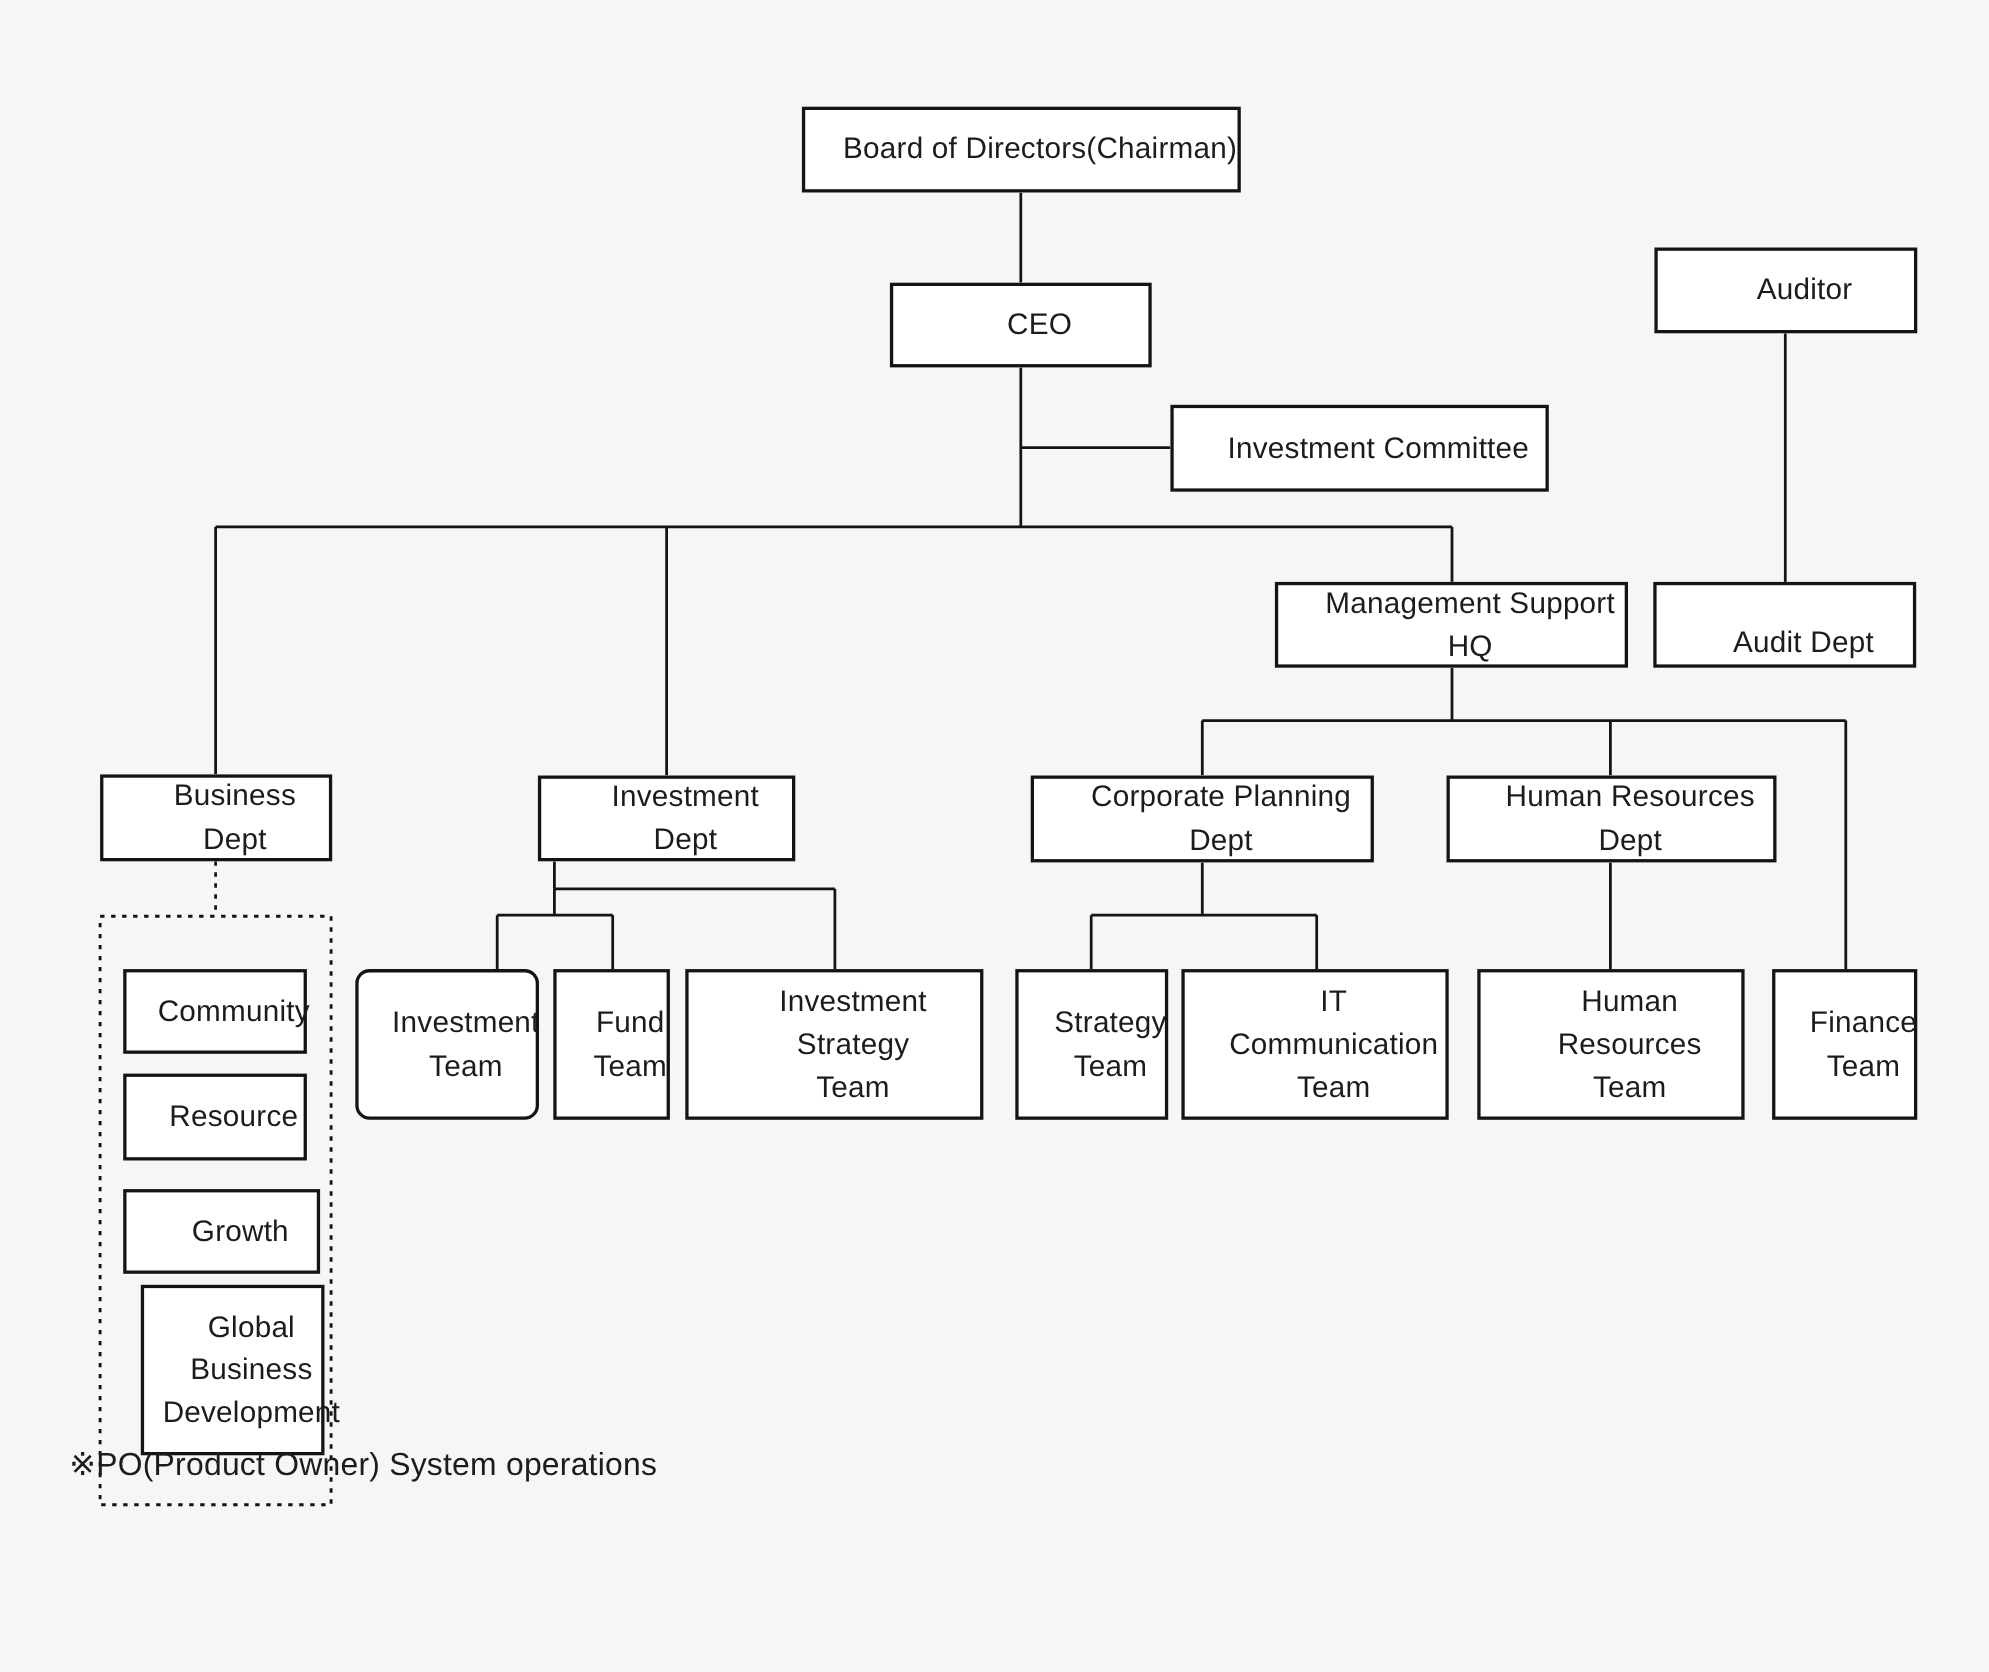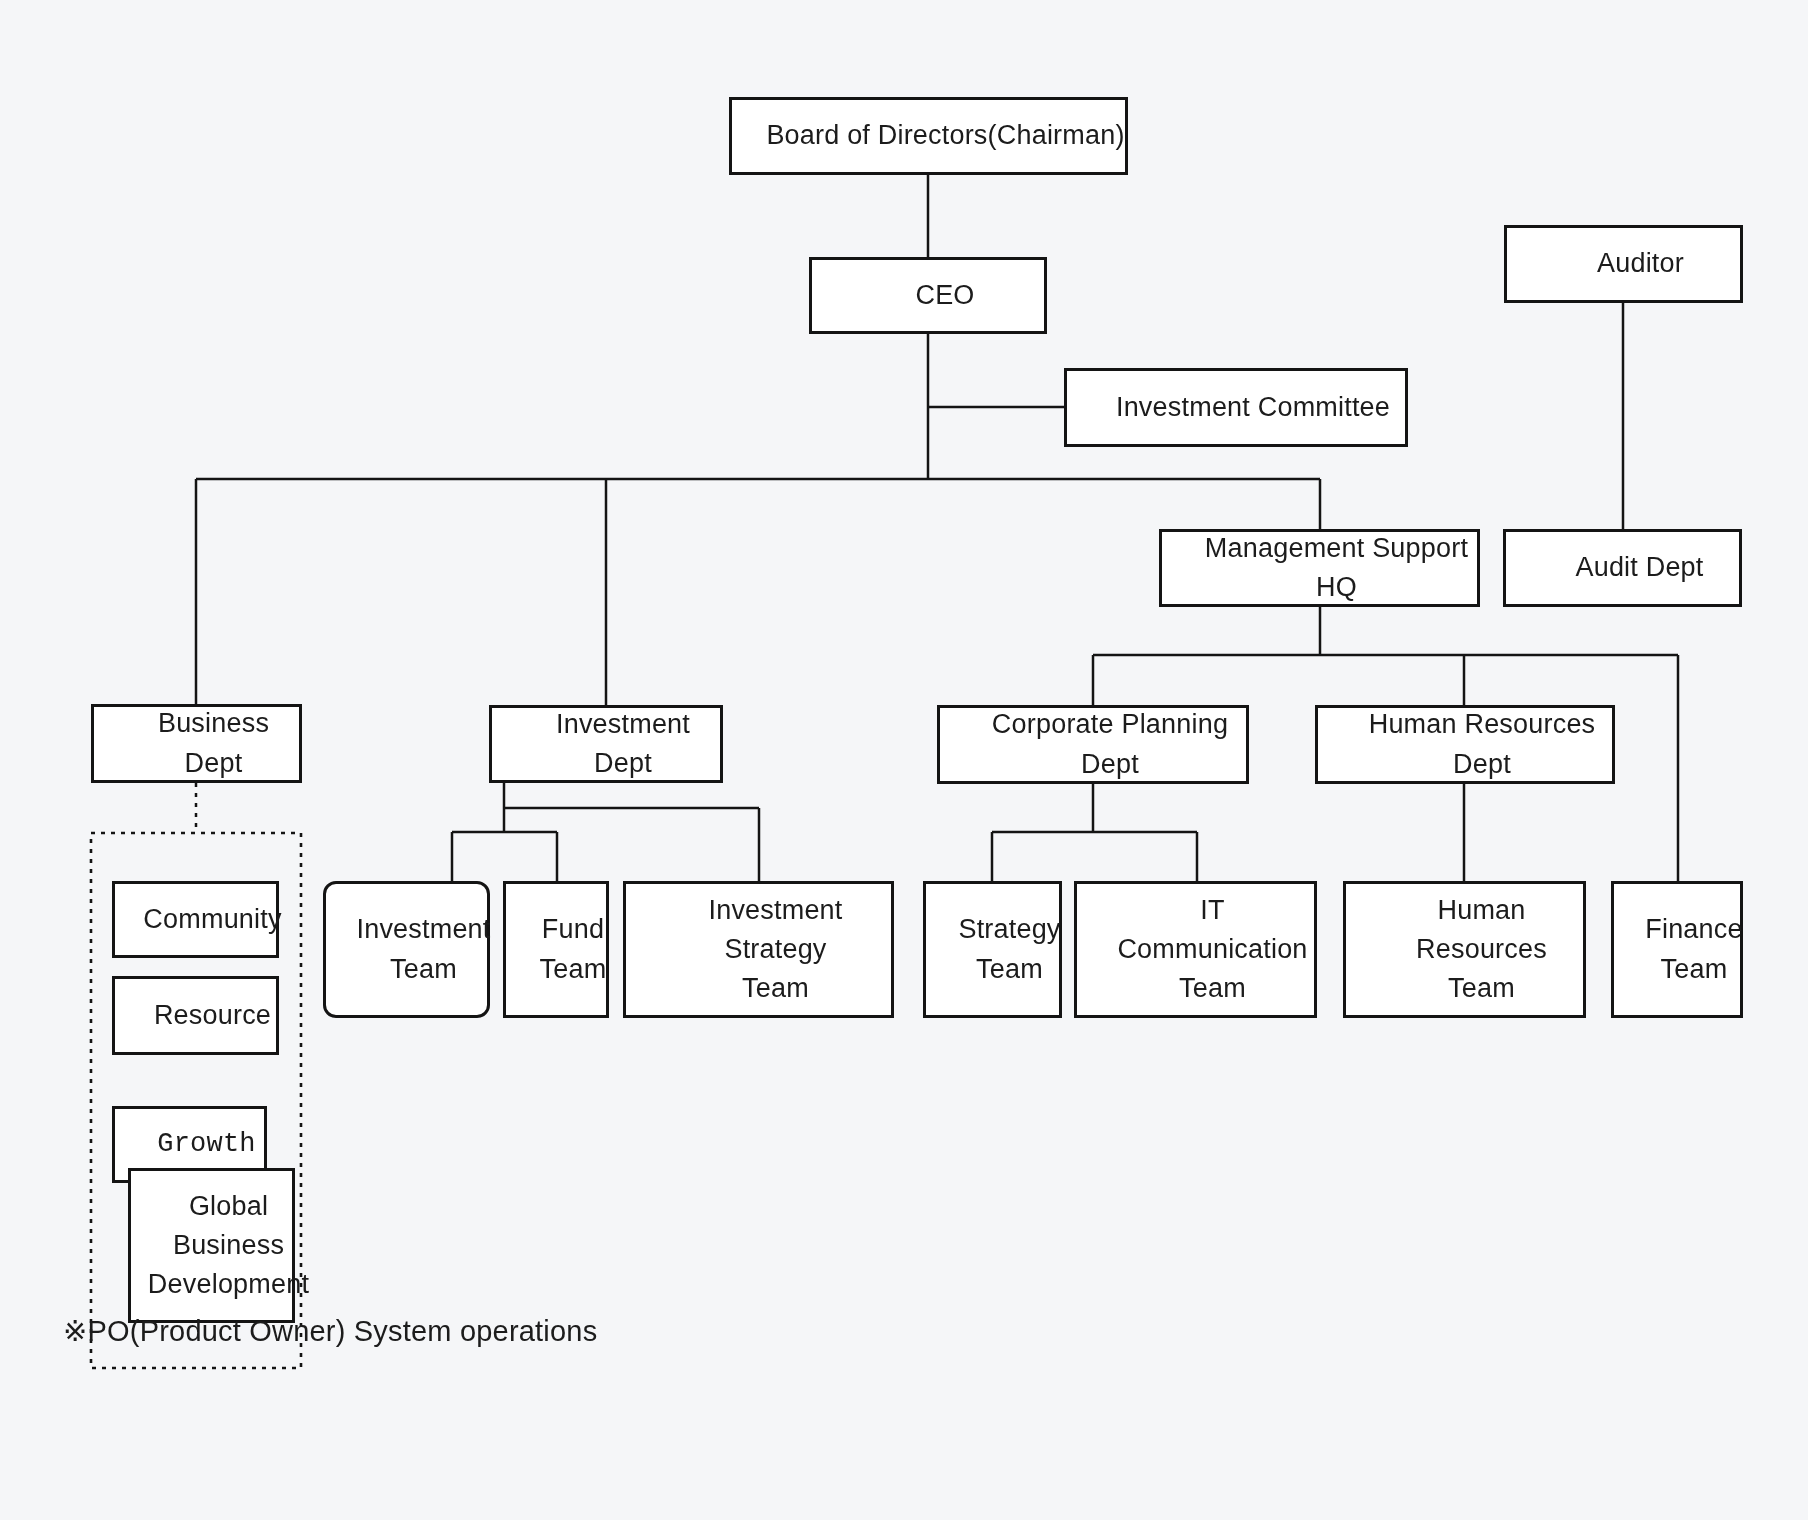--- a/index.html
+++ b/index.html
@@ -89,21 +89,21 @@
       </div>
       <div class="org-box" style="left: 1064px; top: 368px; width: 344px; height: 79px;">
         <div class="label">Investment Committee</div>
       </div>
       <div class="org-box" style="left: 1504px; top: 225px; width: 239px; height: 78px;">
         <div class="label">Auditor</div>
       </div>
       <div class="org-box" style="left: 1159px; top: 529px; width: 321px; height: 78px;">
         <div class="label">Management Support HQ</div>
       </div>
-      <div class="org-box" style="left: 1503px; top: 529px; width: 239px; height: 78px;">
+      <div class="org-box" style="left: 1503px; top: 529px; width: 239px; height: 78px; align-items: flex-end;">
         <div class="label">Audit Dept</div>
       </div>
       <div class="org-box" style="left: 91px; top: 704px; width: 211px; height: 79px;">
         <div class="label">Business Dept</div>
       </div>
       <div class="org-box" style="left: 489px; top: 705px; width: 234px; height: 78px;">
         <div class="label">Investment Dept</div>
       </div>
       <div class="org-box" style="left: 937px; top: 705px; width: 312px; height: 79px;">
         <div class="label">Corporate Planning Dept</div>
@@ -138,21 +138,21 @@
       <div class="org-box" style="left: 1611px; top: 881px; width: 132px; height: 137px;">
         <div class="label">Finance
 Team</div>
       </div>
       <div class="org-box" style="left: 112px; top: 881px; width: 167px; height: 77px;">
         <div class="label">Community</div>
       </div>
       <div class="org-box" style="left: 112px; top: 976px; width: 167px; height: 79px;">
         <div class="label">Resource</div>
       </div>
-      <div class="org-box" style="left: 112px; top: 1106px; width: 155px; height: 77px; font-family: Liberation Mono, monospace;">
+      <div class="org-box" style="left: 112px; top: 1081px; width: 179px; height: 77px;">
         <div class="label">Growth</div>
       </div>
       <div class="org-box" style="left: 128px; top: 1168px; width: 167px; height: 155px;">
         <div class="label">Global
 Business
 Development</div>
       </div>
     </div>
   <div id="footnote" style="left: 63px; top: 1314px;">※PO(Product Owner) System operations</div>
 </div>

